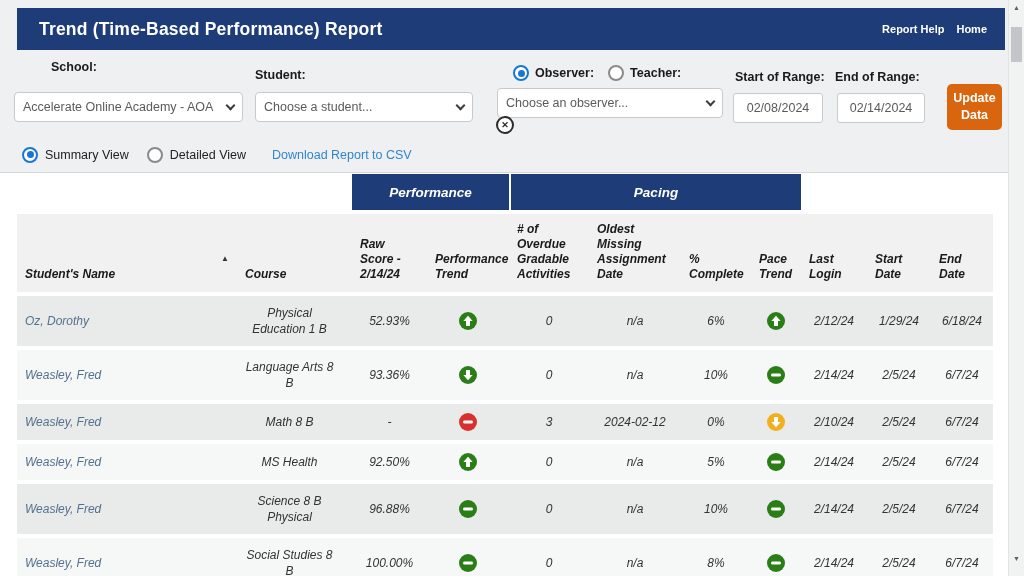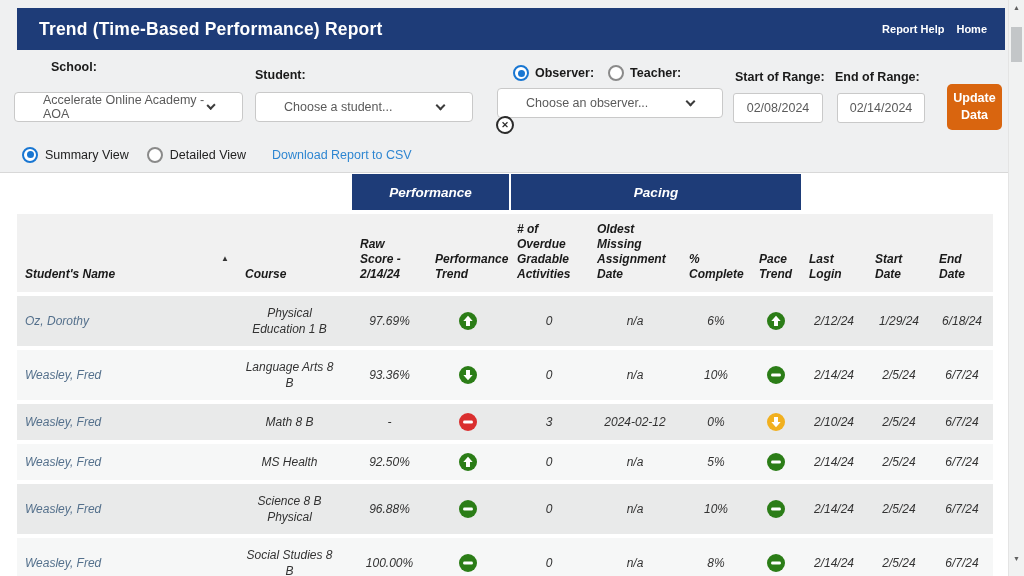--- a/index.html
+++ b/index.html
@@ -18,21 +18,21 @@
   }
   .topbar-title{ font-size:17.5px; font-weight:bold; margin-left:22px; flex:1; letter-spacing:.2px; }
   .topbar-links{ display:flex; gap:12px; margin-right:18px; font-size:11px; font-weight:bold; }
   .topbar-links span{ cursor:pointer; }
 
   
   .filters{ position:absolute; left:0; top:60px; width:1008px; height:78px; }
   .flabel{ position:absolute; font-size:12.5px; font-weight:bold; color:#1a1a1a; }
   .sel{
     position:absolute; height:30px; background:#fff; border:1px solid #c9c9c9;
-    border-radius:4px; display:flex; align-items:center; padding:0 28px;
+    border-radius:4px; display:flex; align-items:center; padding:0 8px;
     font-size:12.5px; color:#5a5a5a; cursor:pointer;
   }
   .chev{ width:7px; height:7px; border-right:2px solid #3c3c3c; border-bottom:2px solid #3c3c3c;
          transform:rotate(45deg); margin-left:auto; margin-top:-4px; }
   .radio{ width:16px; height:16px; border-radius:50%; border:2px solid #8a8a8a; background:#fff;
           display:inline-block; position:relative; flex:none; cursor:pointer; }
   .radio.checked{ border-color:#1876d2; }
   .radio.checked::after{ content:""; position:absolute; inset:2.5px; border-radius:50%; background:#1876d2; }
   .radio-row{ position:absolute; display:flex; align-items:center; gap:6px; font-size:12.5px; font-weight:bold; color:#1a1a1a;padding-left:16px; }
   .clear-btn{
@@ -186,21 +186,21 @@
         <td class="th">Pace Trend</td>
         <td class="th">Last Login</td>
         <td class="th">Start Date</td>
         <td class="th">End Date</td>
       </tr>
     </thead>
     <tbody>
         <tr class="row-odd">
           <td class="c-name">Oz, Dorothy</td>
           <td class="c-course">Physical Education 1 B</td>
-          <td>97.69%</td>
+          <td>52.93%</td>
           <td><svg width="18" height="18" viewBox="0 0 20 20">
               <circle cx="10" cy="10" r="10" fill="#2b7d17"></circle>
               <path d="M10 4.2 L15.2 10 L12.2 10 L12.2 15.6 L7.8 15.6 L7.8 10 L4.8 10 Z" fill="#fff"></path>
             </svg></td>
           <td>0</td>
           <td>n/a</td>
           <td>6%</td>
           <td><svg width="18" height="18" viewBox="0 0 20 20">
               <circle cx="10" cy="10" r="10" fill="#2b7d17"></circle>
               <path d="M10 4.2 L15.2 10 L12.2 10 L12.2 15.6 L7.8 15.6 L7.8 10 L4.8 10 Z" fill="#fff"></path>

